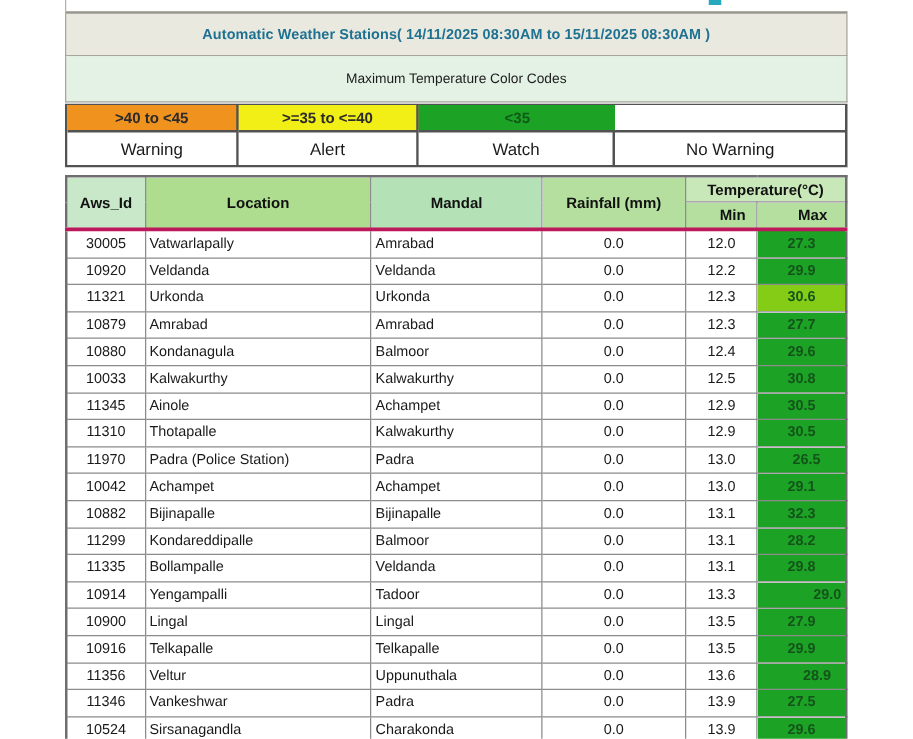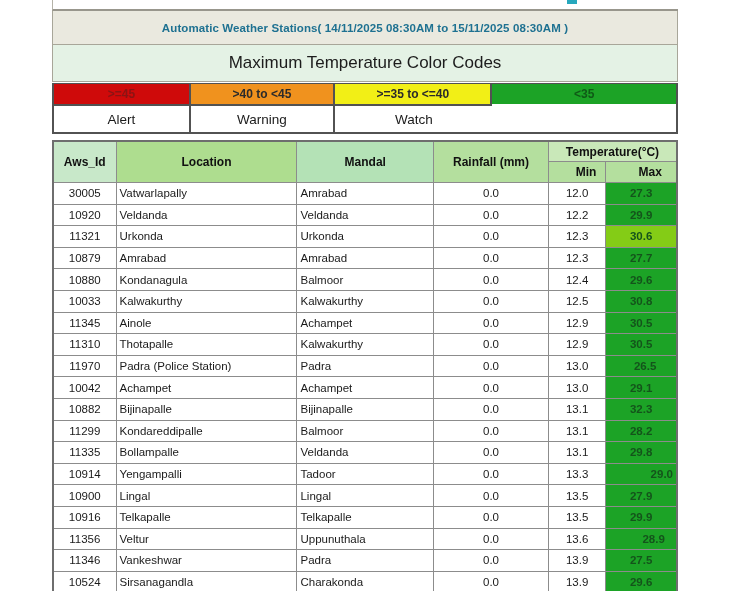--- a/index.html
+++ b/index.html
@@ -19,21 +19,21 @@
   .bar1 {
     height:33px; background:#eae9df; border:1px solid #a8a699; border-top:none;
     display:flex; align-items:center; justify-content:center;
     font-weight:bold; font-size:11.5px; color:#1e7191; letter-spacing:.1px;
   }
 
   
   .bar2 {
     height:36px; background:#e4f2e5; border:1px solid #a8a699; border-top:none;
     display:flex; align-items:center; justify-content:center;
-    font-size:17px; color:#1c1c1c;
+    font-size:11px; color:#1c1c1c;
   }
 
   
   .legend { border:2px solid #525252; border-top-width:1px; margin-top:1px; }
   .legend-row { display:grid; grid-template-columns:22% 23.2% 25.3% 29.5%; }
   .legend-cell {
     display:flex; align-items:center; justify-content:center;
     border-right:2px solid #525252; overflow:hidden;
   }
   .legend-cell:last-child { border-right:none; }
@@ -43,21 +43,21 @@
   .gap { height:6px; background:#ffffff; }
 
   
   table.aws {
     width:100%; border-collapse:collapse; table-layout:fixed;
     border:2px solid #6e6e6e; font-size:11.5px;
   }
   table.aws th, table.aws td { border:1px solid #8c8c8c; overflow:hidden; white-space:nowrap; }
   table.aws thead th { font-weight:bold; font-size:12px; color:#111; height:19px; padding:0 2px; }
   table.aws thead tr.sub th { height:20px;padding-left:20px; }
-  table.aws thead { border-bottom:1px solid #be185d; }
+  table.aws thead { border-bottom:3px solid #be185d; }
   th.h-aws   { background:#c8e8c9; }
   th.h-loc   { background:#aedd8f; }
   th.h-man   { background:#b4e2b6; }
   th.h-rain  { background:#b4df9e; }
   th.h-temp  { background:#c9e8b9; }
   th.h-min, th.h-max { background:#b4df9e; }
 
   table.aws td { height:20.6px; background:#ffffff; padding:0 3px; }
   td.c { text-align:center; padding:0 2px; }
   td.l { text-align:left; padding-left:4px; }
@@ -71,29 +71,29 @@
   <div class="top-strip">
     <div class="teal-mark"></div>
   </div>
 
   <div class="bar1">Automatic Weather Stations( 14/11/2025 08:30AM to 15/11/2025 08:30AM )</div>
 
   <div class="bar2">Maximum Temperature Color Codes</div>
 
   <div class="legend">
     <div class="legend-row">
-      <div class="legend-cell legend-range" style="background-color: rgb(207, 10, 10); color: rgb(138, 20, 20);">&gt;=45</div>
       <div class="legend-cell legend-range" style="background-color: rgb(240, 146, 30); color: rgb(43, 43, 43);">&gt;40 to &lt;45</div>
       <div class="legend-cell legend-range" style="background-color: rgb(242, 239, 22); color: rgb(43, 43, 43);">&gt;=35 to &lt;=40</div>
       <div class="legend-cell legend-range" style="background-color: rgb(28, 163, 38); color: rgb(15, 90, 22);">&lt;35</div>
     </div>
     <div class="legend-row">
+      <div class="legend-cell legend-label">Warning</div>
       <div class="legend-cell legend-label">Alert</div>
-      <div class="legend-cell legend-label">Warning</div>
       <div class="legend-cell legend-label">Watch</div>
+      <div class="legend-cell legend-label">No Warning</div>
     </div>
   </div>
 
   <div class="gap"></div>
 
   <table class="aws">
     <colgroup>
       <col style="width:10.1%">
         <col style="width:29%">
         <col style="width:21.9%">

